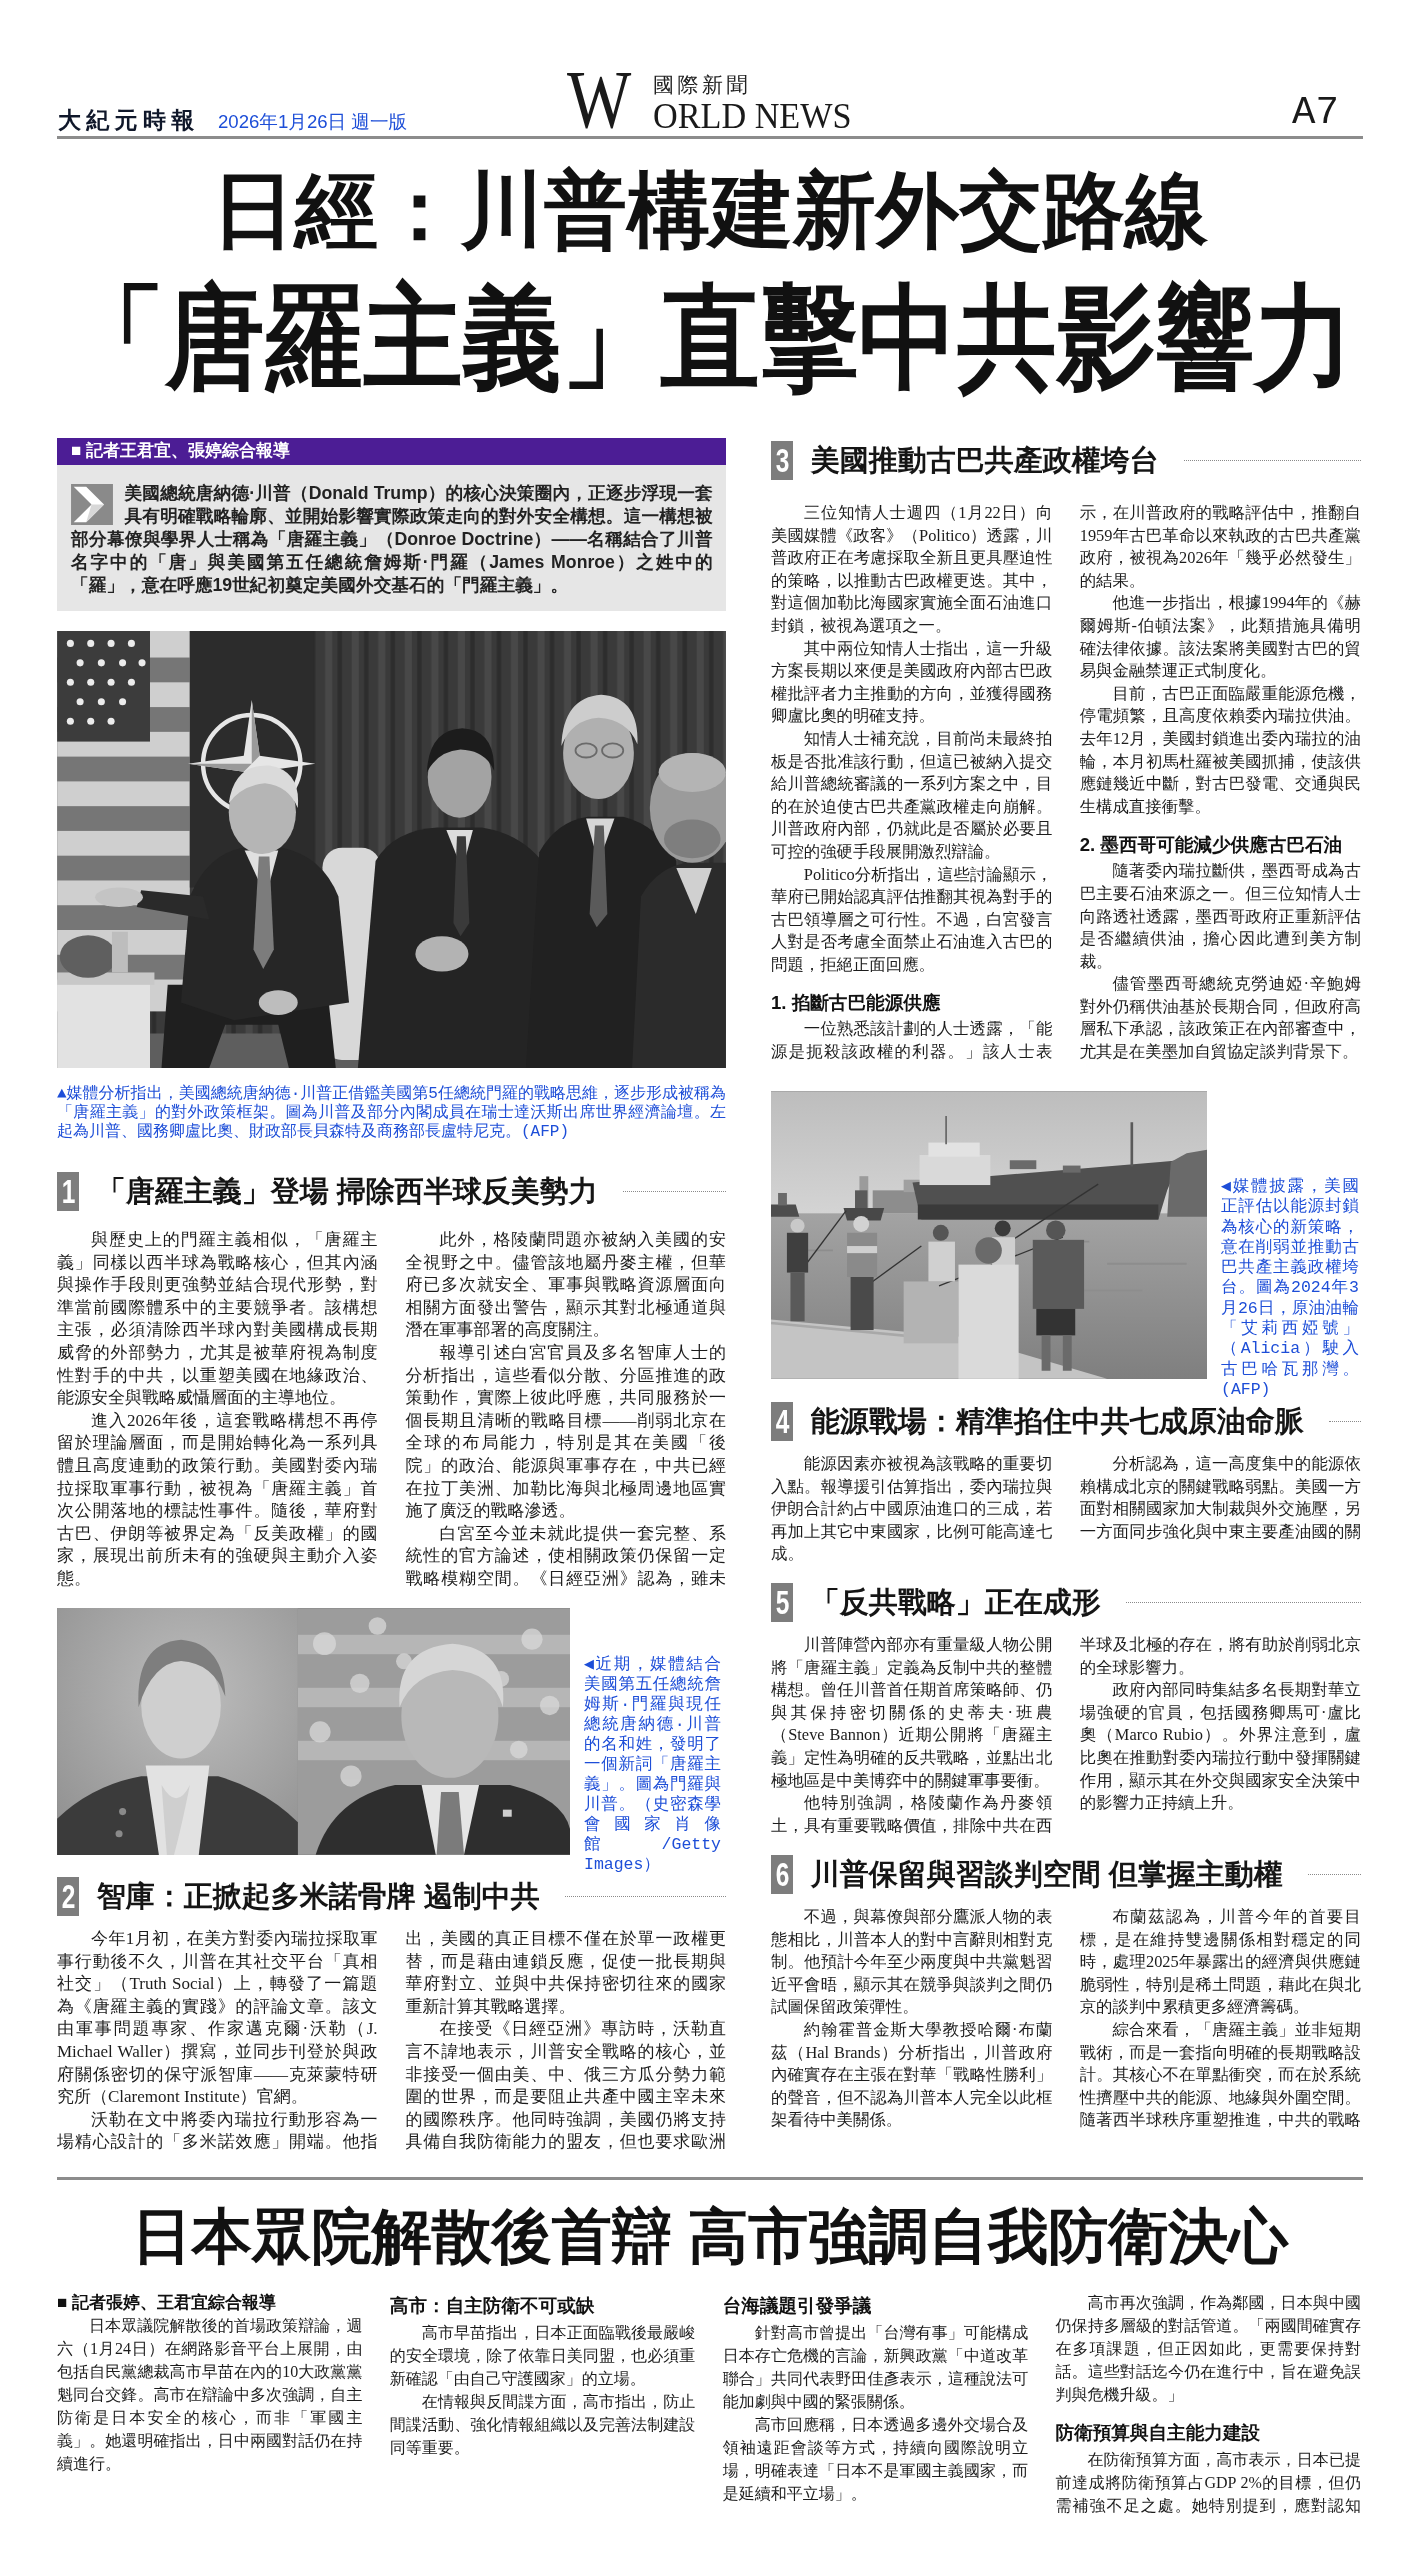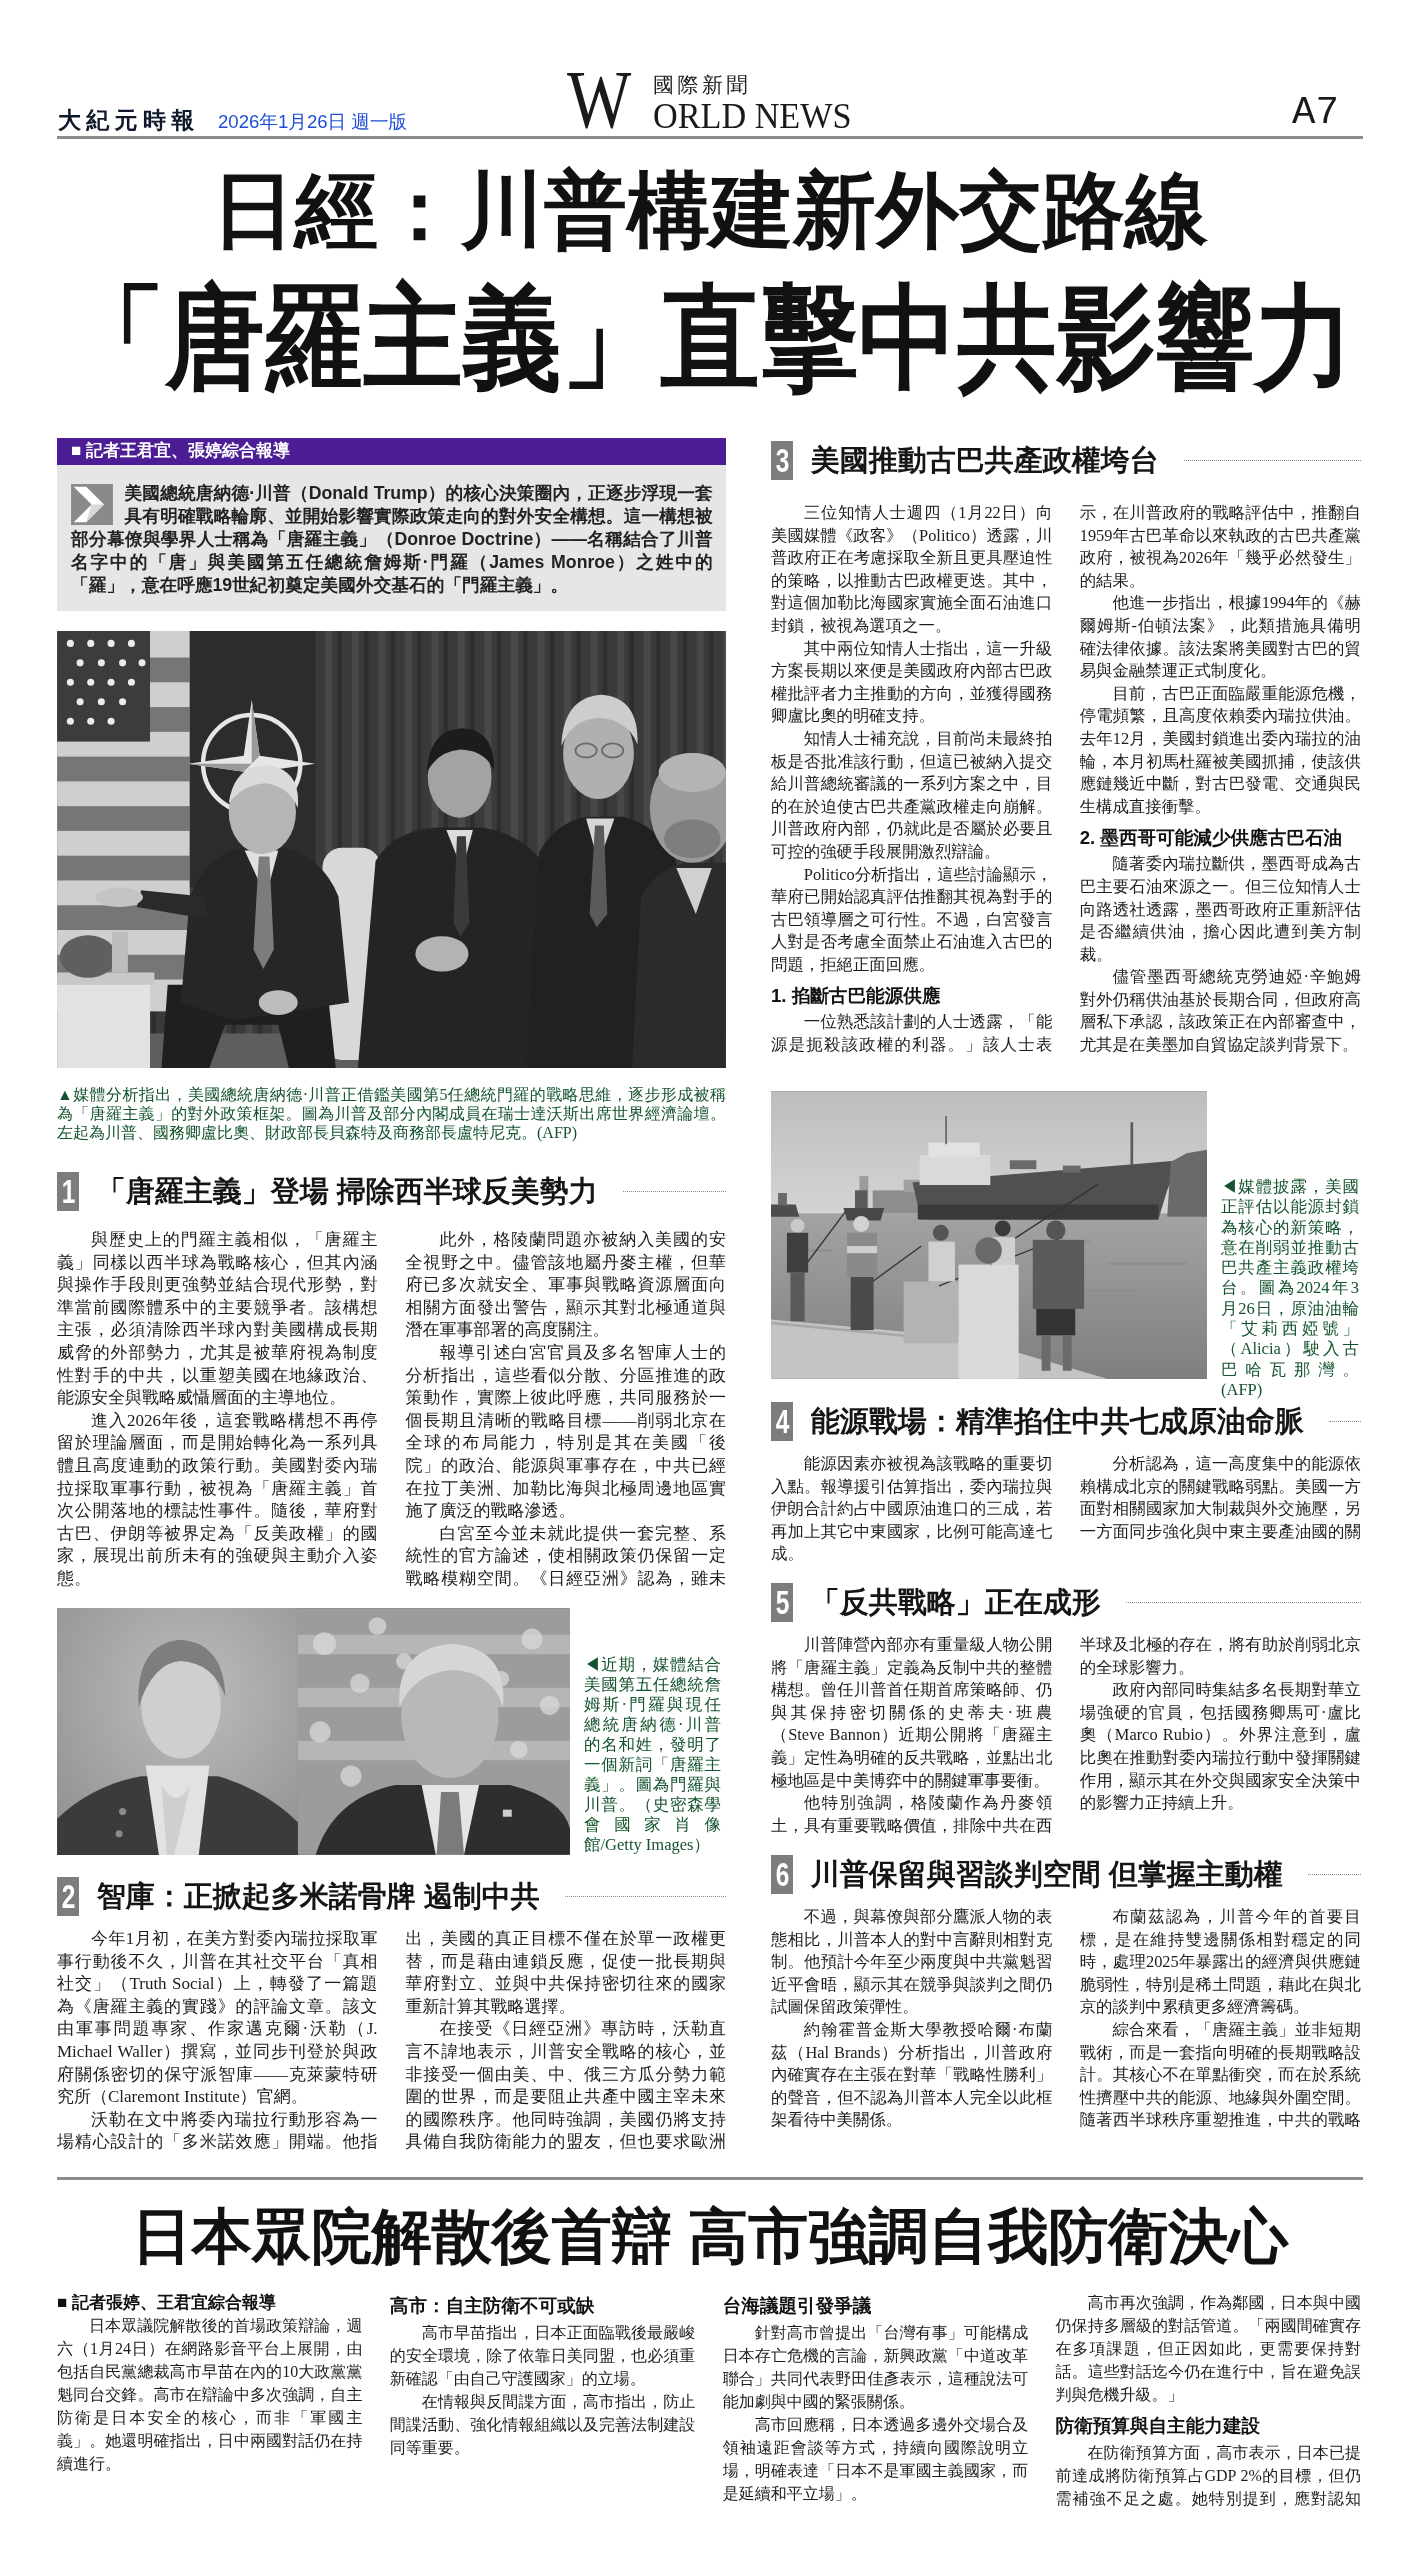--- a/index.html
+++ b/index.html
@@ -20,36 +20,36 @@
 .hl2{top:273px;font-size:99px;line-height:111px;transform:scaleY(1.15);transform-origin:50% 0}
 .hl3{top:2205px;font-size:60px;line-height:64px}
 
 .intro{left:57px;top:438px;width:669px;height:173px;background:#e6e6e6}
 .intro-bar{height:26.5px;background:#4c1d95;color:#fff;font:bold 17px/26.5px "Liberation Sans",sans-serif;padding-left:14px;white-space:nowrap}
 .intro-body{padding:17px 13.3px 0 14px;font:bold 17.7px/23px "Liberation Sans",sans-serif;color:#222;text-align:justify}
 .intro-icon{float:left;width:42px;height:41px;margin:2.7px 11.5px 0 0}
 
 .photo{overflow:hidden;background:#777}
 .photo svg{display:block}
-.caption{font-family:Liberation Serif, serif;color:#14532d;text-align:justify}
+.caption{font-family:Liberation Mono, monospace;color:#1d4ed8;text-align:justify}
 .cap-main{left:57px;top:1085px;width:669px;font-size:16px;line-height:19px}
 .cap-side{font-size:16.5px;text-align:justify;text-justify:inter-character}
 
 .sec-head{position:absolute;display:flex;align-items:center;height:39px}
 .sec-num{flex:none;width:22px;height:39px;background:#7d7d7d;display:flex;align-items:center;justify-content:center;overflow:hidden}
 .sec-num span{display:inline-block;color:#fff;font:bold 34px/39px "Liberation Sans",sans-serif;transform:scaleX(.72)}
 .sec-title{flex:none;margin-left:17.7px;font:bold 29px/39px "Liberation Sans",sans-serif;color:#151515;white-space:nowrap}
 .sec-leader{flex:1 1 auto;margin-left:25px;border-top:1.8px dotted #8a8a8a;height:0;min-width:8.8px}
 
 .cols{position:absolute;text-align:justify;color:#1c1c1c;font-family:"Liberation Serif",serif;overflow:hidden}
 .cols.l{column-count:2;column-gap:28px;font-size:17px;line-height:22.6px}
 .cols.r{column-count:2;column-gap:27.4px;font-size:16.4px;line-height:22.6px}
 .cols.q{column-count:4;column-gap:27.4px;font-size:16px;line-height:23px}
 .cols p{text-indent:2em}
-.cols .sub{font:bold 18.6px/30px "Liberation Sans",sans-serif;margin-top:5px;break-after:avoid;color:#111;text-indent:0}
+.cols .sub{font:bold 18.6px/30px "Liberation Sans",sans-serif;margin-top:12px;break-after:avoid;color:#111;text-indent:0}
 .cols .byline{font:bold 17px/23px "Liberation Sans",sans-serif;text-indent:0;color:#111}
 </style>
 </head>
 <body>
 
 <header>
   <div class="abs logo">大紀元時報</div>
   <div class="abs date">2026年1月26日 週一版</div>
   <div class="abs w-initial">W</div>
   <div class="abs sec-cn">國際新聞</div>

